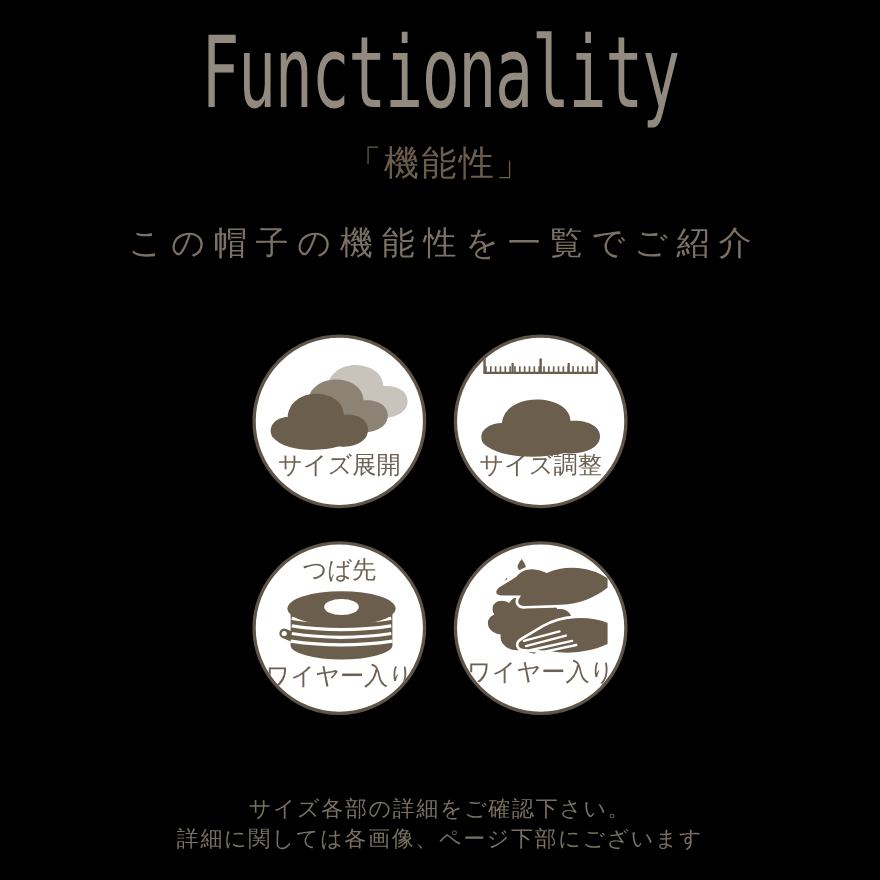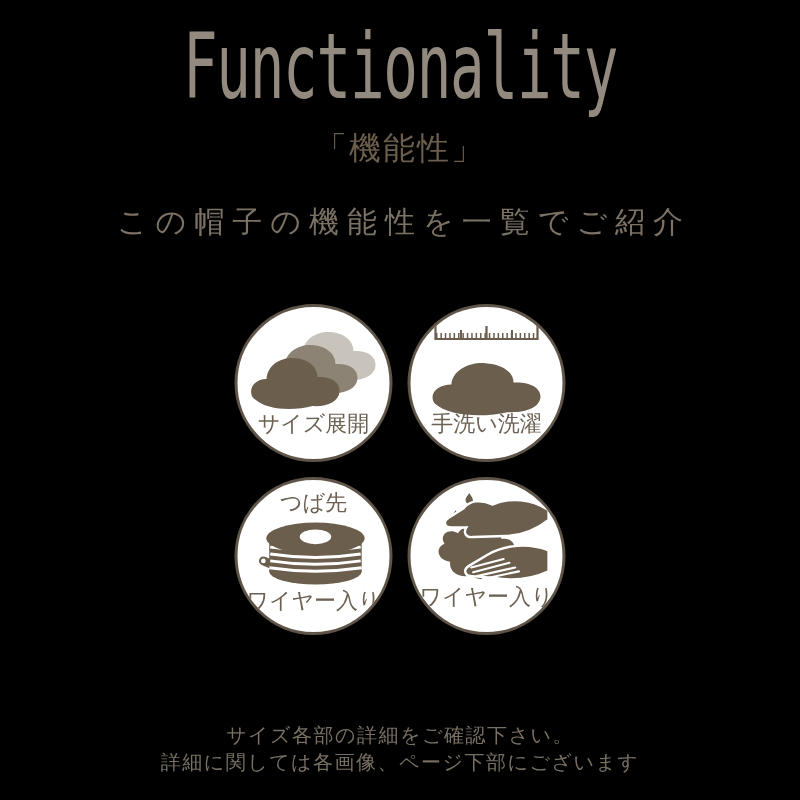--- a/index.html
+++ b/index.html
@@ -25,21 +25,21 @@
   .subtitle{
     position:absolute;top:202px;left:0;width:800px;
     font-size:30px;line-height:40px;text-align:center;
     color:#7b7164;letter-spacing:8px;text-indent:8px;font-weight:400;
   }
 
   
   .features{
     position:absolute;top:304px;left:50%;transform:translateX(-50%);
     display:grid;grid-template-columns:158px 158px;grid-auto-rows:158px;
-    column-gap:25px;row-gap:30px;gap:15px;
+    column-gap:25px;row-gap:30px;
   }
   .feature-circle{
     position:relative;width:152px;height:152px;border-radius:50%;
     border:3px solid #5f5448;background:#ffffff;overflow:hidden;
   }
   .feature-label{
     position:absolute;bottom:22px;left:0;width:100%;
     text-align:center;font-size:22px;line-height:26px;
     color:#6c6153;font-weight:500;letter-spacing:0px;white-space:nowrap;
   }
@@ -88,21 +88,21 @@
           <line x1="12" y1="15" x2="116" y2="15" stroke-width="2"></line>
           <line x1="13.5" y1="12" x2="114" y2="12" stroke-width="6" stroke-dasharray="1.5 2.9"></line>
           <line x1="13" y1="2" x2="13" y2="15" stroke-width="2.2"></line>
           <line x1="64" y1="2" x2="64" y2="15" stroke-width="2.2"></line>
           <line x1="115" y1="2" x2="115" y2="15" stroke-width="2.2"></line>
           <line x1="38.5" y1="6" x2="38.5" y2="15" stroke-width="2"></line>
           <line x1="89.5" y1="6" x2="89.5" y2="15" stroke-width="2"></line>
         </g>
         <path fill="#6c5e4d" transform="translate(2,30) scale(1.22,1.02)" d="M8,48 C3,38 12,30 22,30 C23,16 36,8 50,9 C64,10 73,18 73,28 C86,27 96,33 95,43 C94,53 82,58 68,57 C50,62 20,62 8,48 Z"></path>
       </svg>
-      <div class="feature-label">手洗い洗濯</div>
+      <div class="feature-label">サイズ調整</div>
     </div>
 
     <div class="feature-circle">
       <div class="feature-label top">つば先</div>
       <svg class="icon-wrap icon-spool" viewBox="0 0 120 70">
         <path d="M26,48 L9,41" stroke="#6c5e4d" stroke-width="9" stroke-linecap="round" fill="none"></path>
         <circle cx="9" cy="41" r="2.4" fill="#ffffff"></circle>
         <rect x="15" y="18" width="94" height="34" fill="#6c5e4d"></rect>
         <ellipse cx="62" cy="52" rx="47" ry="13" fill="#6c5e4d"></ellipse>
         <g stroke="#ffffff" stroke-width="3" fill="none">

